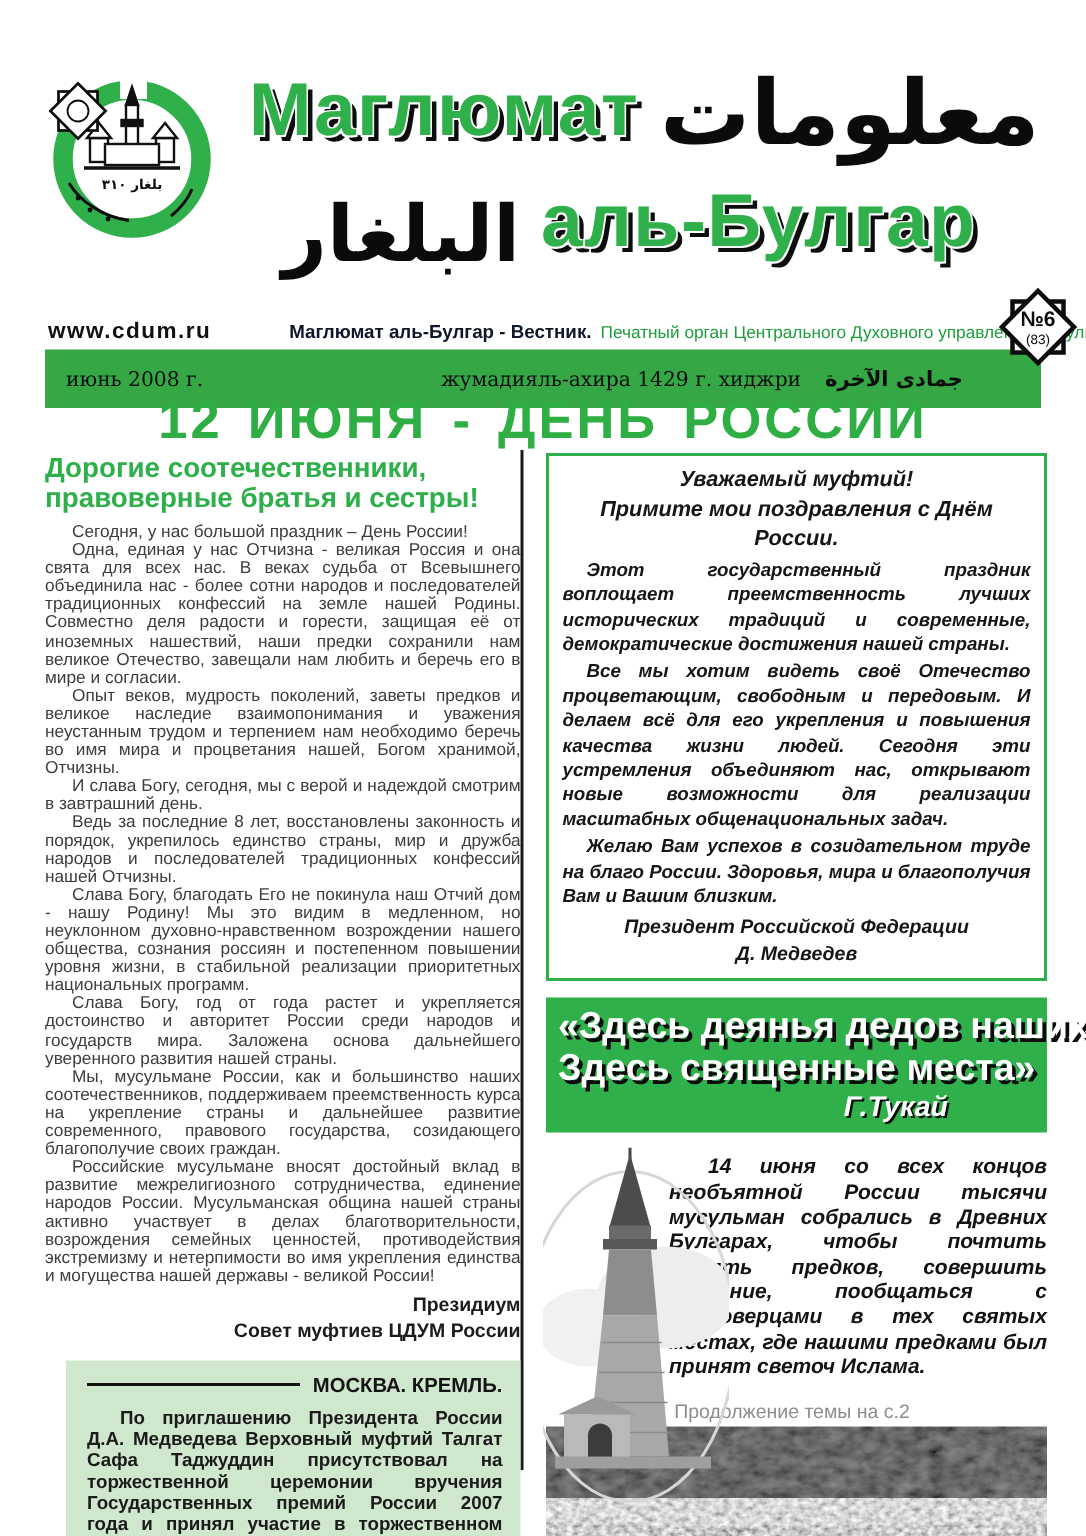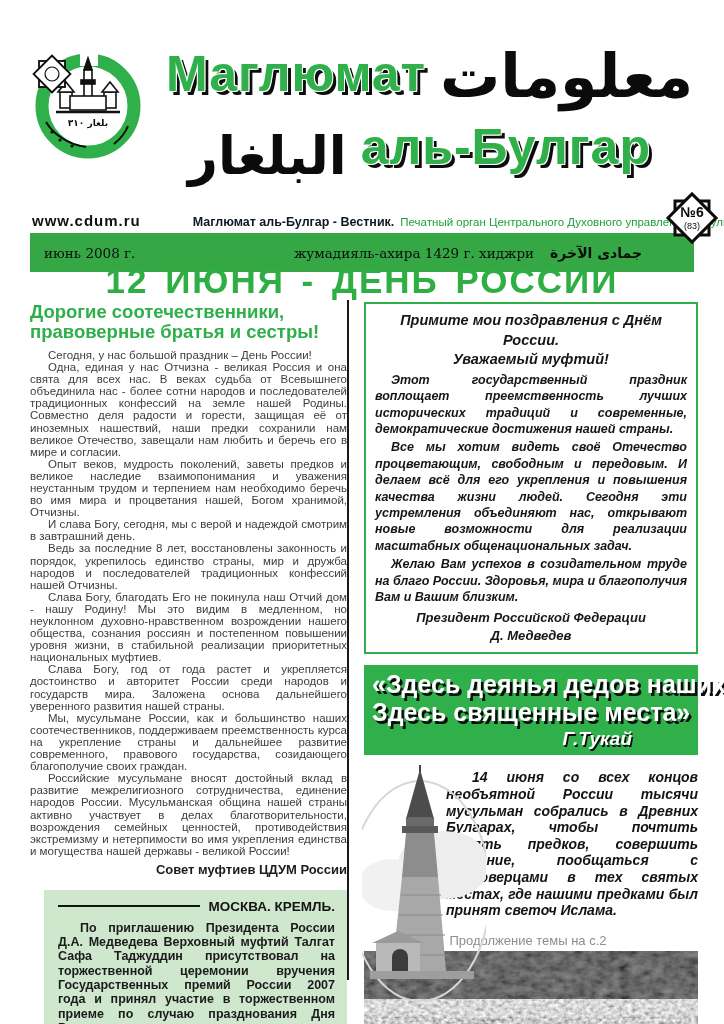--- a/index.html
+++ b/index.html
@@ -189,43 +189,44 @@
       <div class="appeal-heading">
         <div>Дорогие соотечественники,</div>
         <div>правоверные  братья и сестры!</div>
       </div>
       <div class="body-text">
         <p>Сегодня, у нас большой праздник – День России!</p>
         <p>Одна, единая у нас Отчизна - великая Россия и она свята для всех нас. В веках судьба от Всевышнего объединила нас - более сотни народов и последователей традиционных конфессий на земле нашей Родины. Совместно деля радости и горести, защищая её от иноземных нашествий, наши предки сохранили нам великое Отечество, завещали нам любить и  беречь его в мире и согласии.</p>
         <p>Опыт веков, мудрость  поколений, заветы предков и великое наследие взаимопонимания и уважения неустанным трудом и терпением нам необходимо беречь во имя мира и процветания нашей, Богом хранимой, Отчизны.</p>
         <p>И слава Богу, сегодня, мы  с верой и надеждой смотрим в завтрашний день.</p>
         <p>Ведь за последние 8 лет, восстановлены законность и порядок, укрепилось единство страны, мир и дружба народов и последователей традиционных конфессий нашей Отчизны.</p>
-        <p>Слава Богу, благодать Его не покинула наш Отчий дом - нашу Родину! Мы это видим в медленном, но неуклонном духовно-нравственном возрождении нашего общества, сознания россиян и постепенном повышении уровня жизни, в стабильной реализации приоритетных национальных муфтиев.</p>
+        <p>Слава Богу, благодать Его не покинула наш Отчий дом - нашу Родину! Мы это видим в медленном, но неуклонном духовно-нравственном возрождении нашего общества, сознания россиян и постепенном повышении уровня жизни, в стабильной реализации приоритетных национальных программ.</p>
         <p>Слава Богу, год от года растет и укрепляется достоинство и авторитет России среди народов и государств мира. Заложена основа дальнейшего уверенного развития нашей страны.</p>
         <p>Мы, мусульмане России, как и большинство наших соотечественников, поддерживаем преемственность курса на укрепление страны и дальнейшее развитие современного, правового государства, созидающего благополучие своих граждан.</p>
         <p>Российские мусульмане вносят достойный вклад в развитие межрелигиозного сотрудничества, единение народов России. Мусульманская община нашей страны активно участвует в делах благотворительности, возрождения семейных ценностей, противодействия экстремизму и нетерпимости во имя укрепления единства и могущества нашей державы - великой России!</p>
       </div>
       <div class="signature-left">
+        <div>Президиум</div>
         <div>Совет  муфтиев ЦДУМ России</div>
       </div>
       <div class="kremlin-box">
         <div class="kremlin-header">
           <div class="rule"></div>
           <span class="label">МОСКВА. КРЕМЛЬ.</span>
         </div>
         <p>По приглашению Президента России Д.А. Медведева Верховный муфтий Талгат Сафа Таджуддин присутствовал на торжественной церемонии вручения Государственных премий России 2007 года и принял участие в торжественном приеме по случаю празднования Дня России.</p>
       </div>
     </div>
 
     <div class="col-right">
 
       <div class="letter-box">
         <div class="letter-heading">
+          <div>Уважаемый муфтий!</div>
           <div>Примите мои поздравления с Днём России.</div>
-          <div>Уважаемый муфтий!</div>
         </div>
         <p>Этот государственный праздник воплощает преемственность лучших исторических традиций и современные, демократические достижения нашей страны.</p>
         <p>Все мы хотим видеть своё Отечество процветающим, свободным и передовым. И делаем всё для его укрепления и повышения качества жизни людей. Сегодня эти устремления объединяют нас, открывают новые возможности для реализации масштабных общенациональных задач.</p>
         <p>Желаю Вам успехов в созидательном труде на благо России. Здоровья, мира и благополучия Вам и Вашим близким.</p>
         <div class="signature-right">
           <div>Президент Российской Федерации</div>
           <div>Д. Медведев</div>
         </div>
       </div>
 

